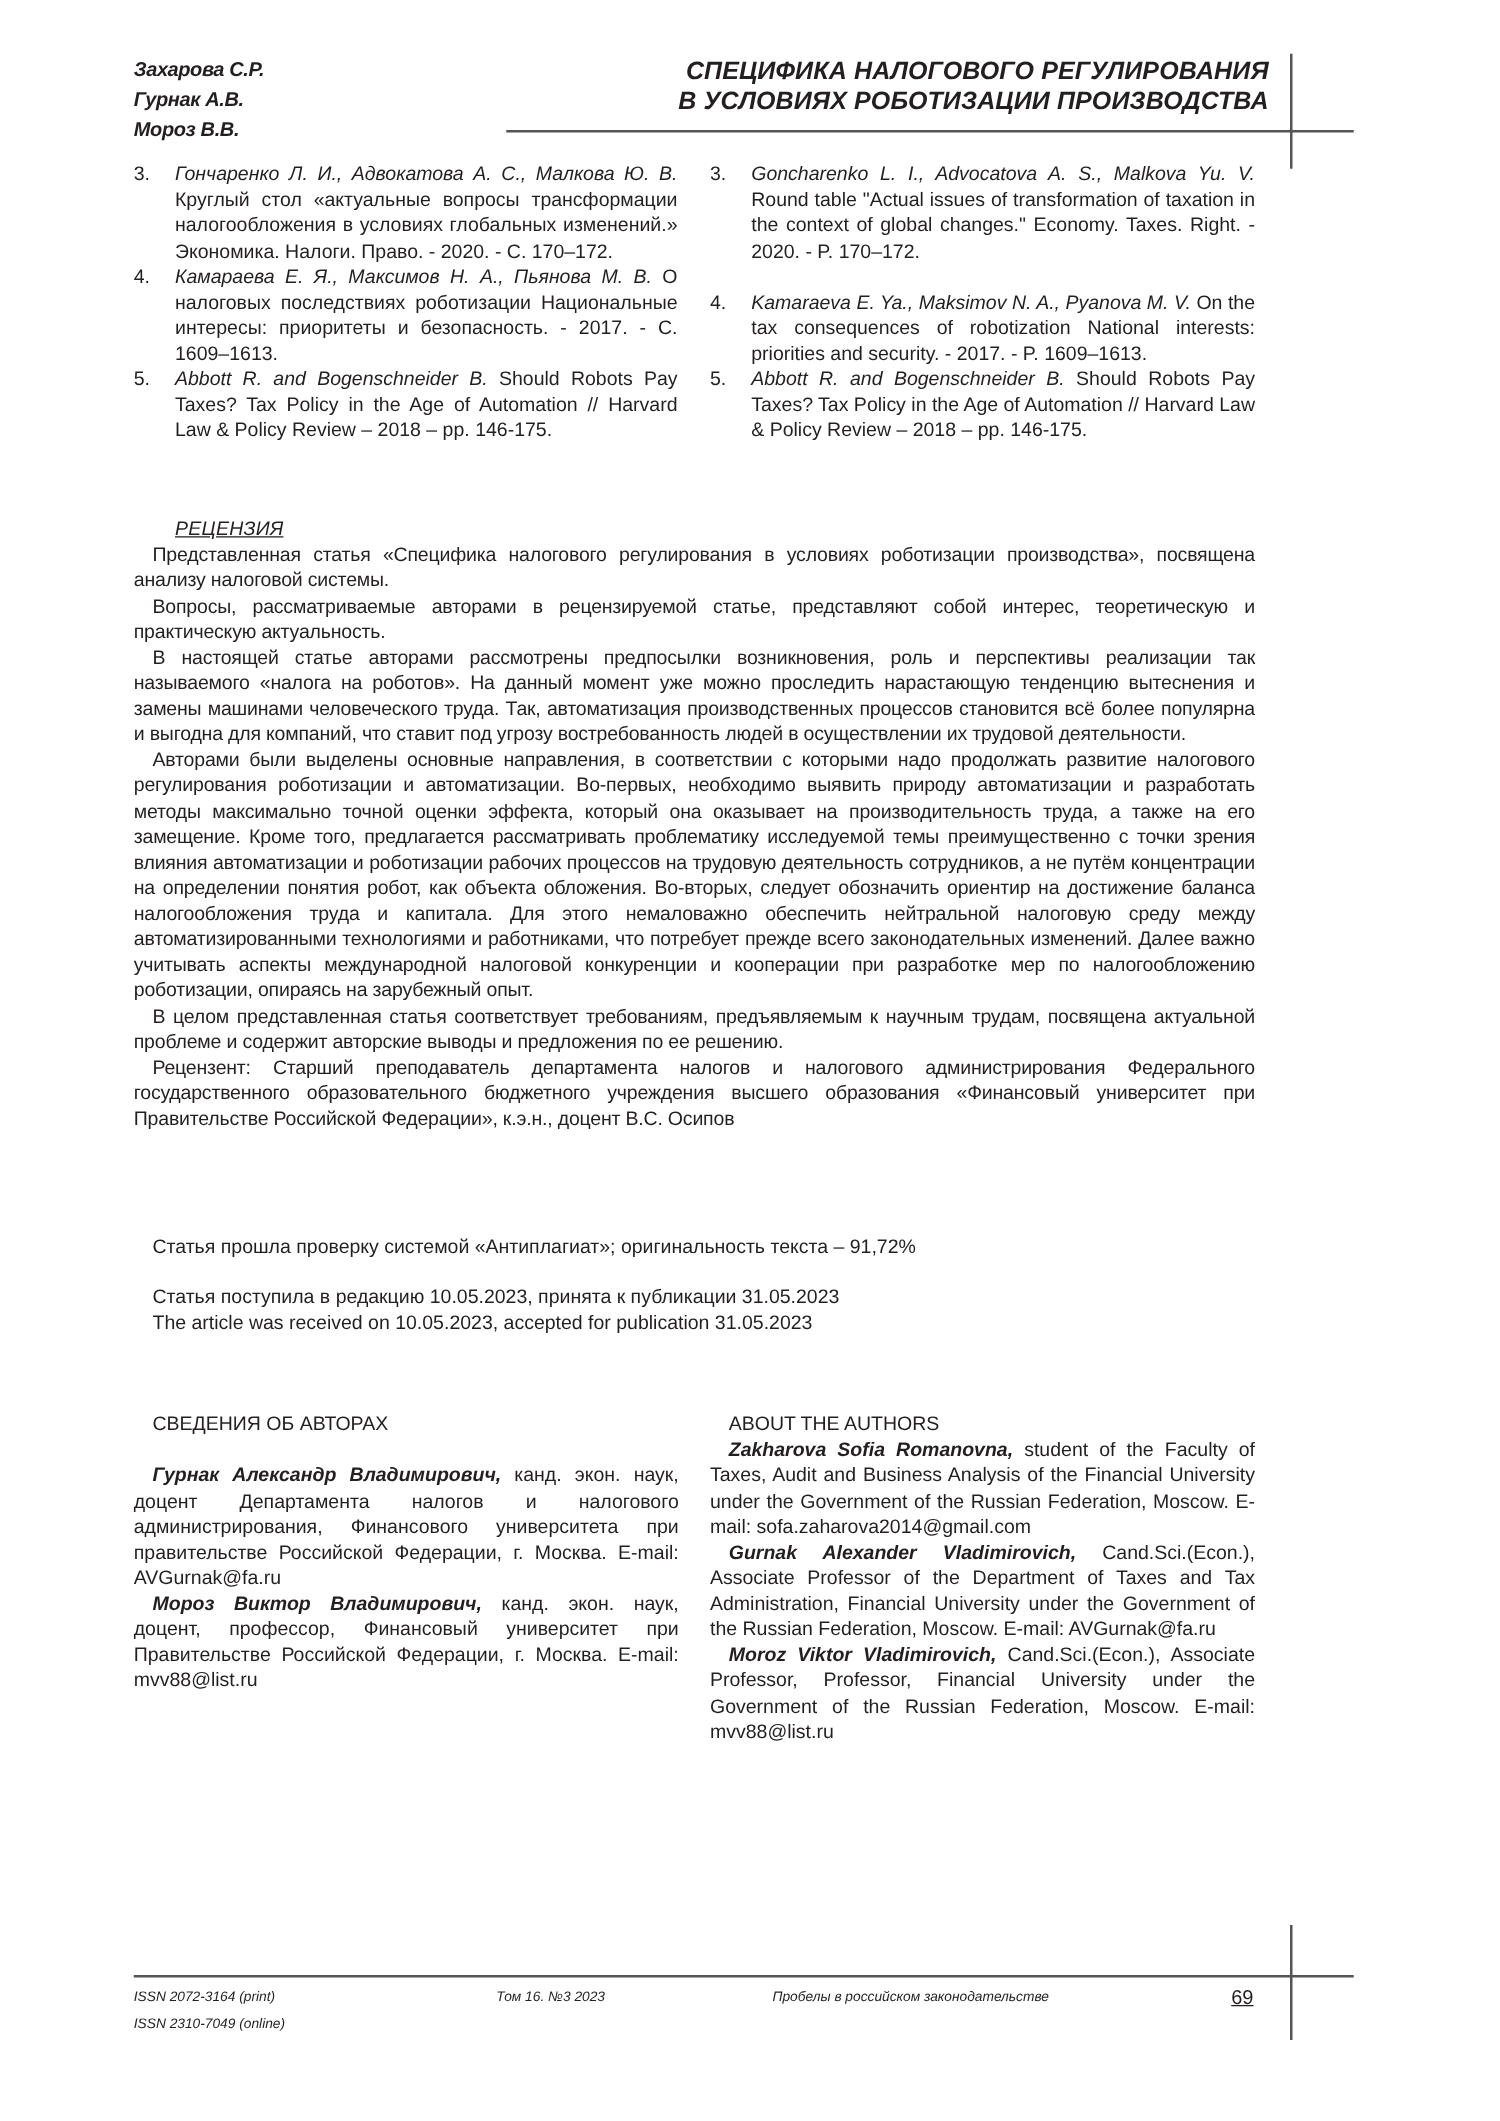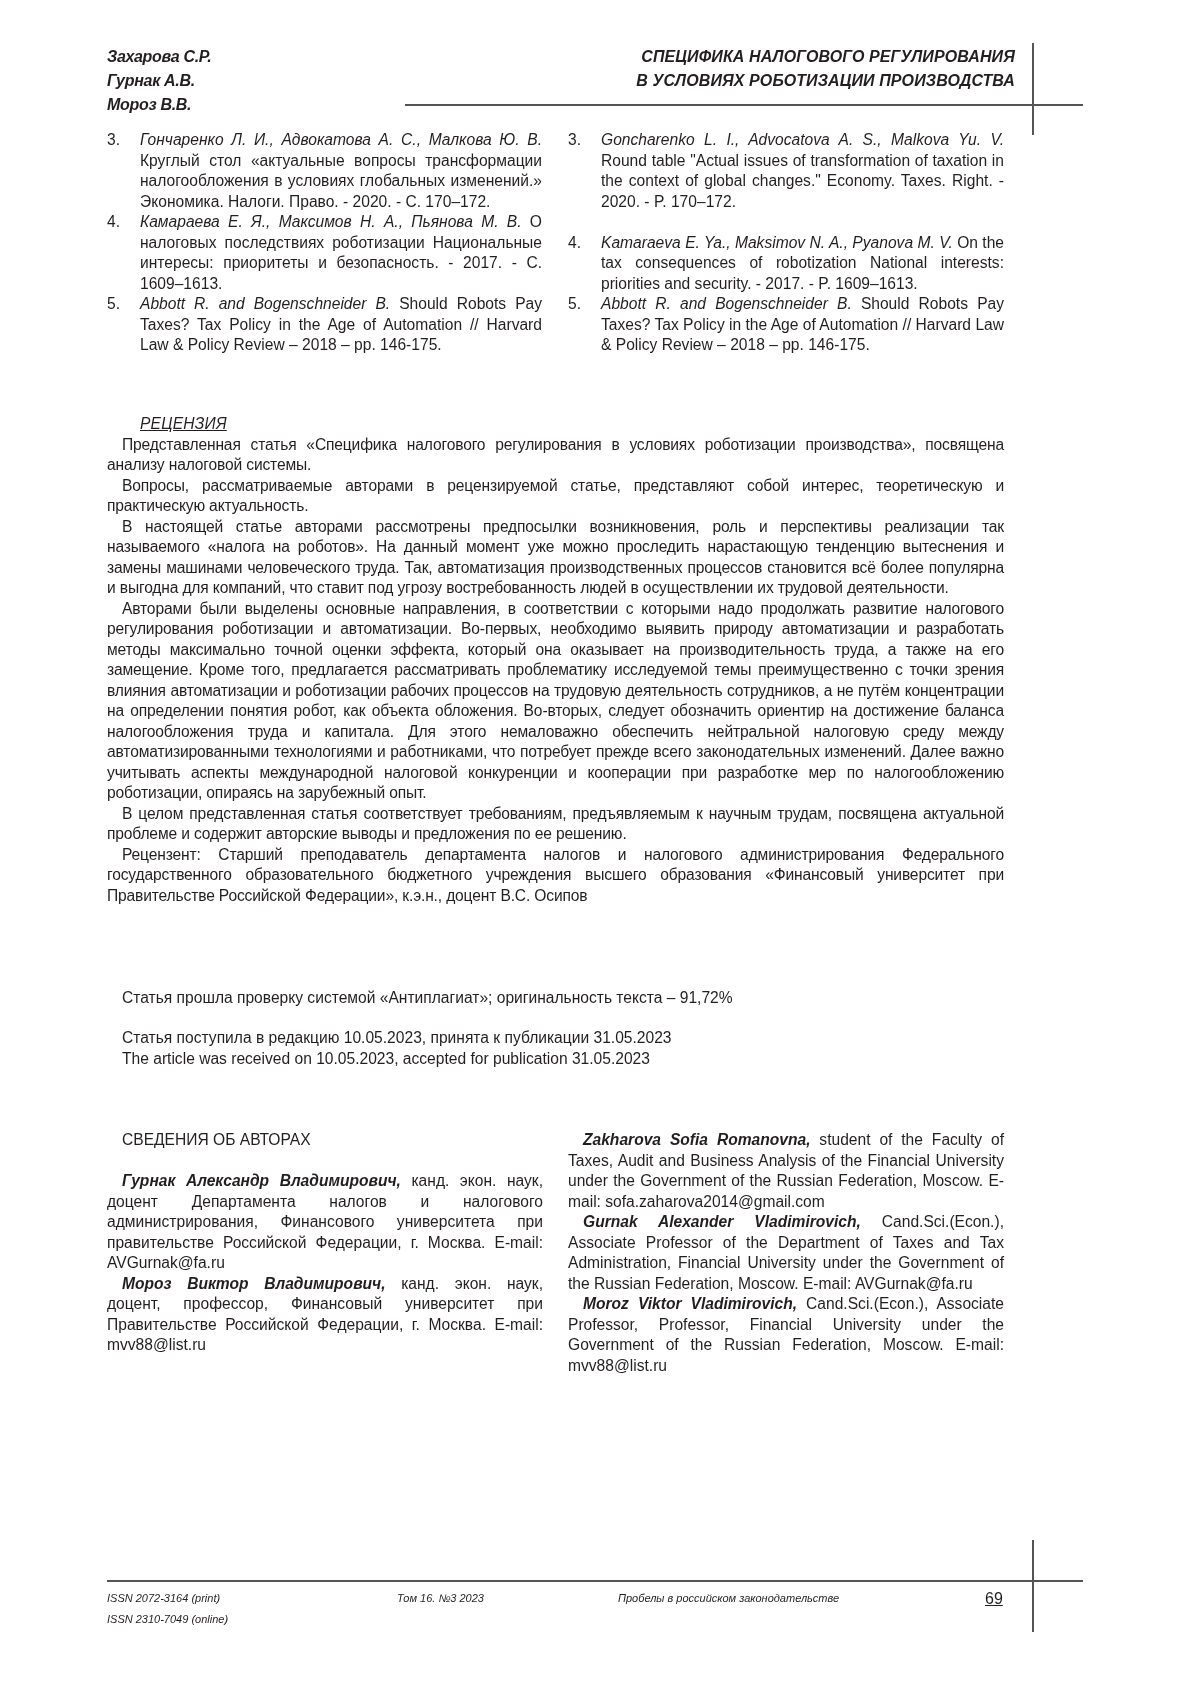--- a/index.html
+++ b/index.html
@@ -9,21 +9,21 @@
     color: #231f20;
   }
   .abs { position: absolute; }
   .hdr-authors {
     left: 107px; top: 45px;
     font-style: italic; font-weight: bold; font-size: 16px; line-height: 24px;
     letter-spacing: -0.3px;
   }
   .hdr-title {
     right: 185px; top: 45px; text-align: right;
-    font-style: italic; font-weight: bold; font-size: 16px; line-height: 24px;
+    font-style: italic; font-weight: bold; font-size: 20px; line-height: 24px;
     letter-spacing: 0.1px;
   }
   .hline { background: #555; height: 2px; }
   .vline { background: #555; width: 2px; }
   .refs { top: 130px; font-size: 15.6px; line-height: 20.5px; }
   .refs ol { list-style: none; margin: 0; padding: 0; }
   .refs li { position: relative; padding-left: 33px; text-align: justify; }
   .refs li .num { position: absolute; left: 0; top: 0; }
   .refs li .au { font-style: italic; }
   .refs-left { left: 107px; width: 435px; }
@@ -119,20 +119,21 @@
   <div>The article was received on 10.05.2023, accepted for publication 31.05.2023</div>
 </div>
 
 <div class="abs authors-col auth-left">
   <h4>СВЕДЕНИЯ ОБ АВТОРАХ</h4>
   <div class="gap"></div>
   <p><span class="nm">Гурнак Александр Владимирович,</span><span> канд. экон. наук, доцент Департамента налогов и налогового администрирования, Финансового университета при правительстве Российской Федерации, г. Москва. E-mail: AVGurnak@fa.ru</span></p>
   <p><span class="nm">Мороз Виктор Владимирович,</span><span> канд. экон. наук, доцент, профессор, Финансовый университет при Правительстве Российской Федерации, г. Москва. E-mail: mvv88@list.ru</span></p>
 </div>
 <div class="abs authors-col auth-right">
+  <h4>ABOUT THE AUTHORS</h4>
   <p><span class="nm">Zakharova Sofia Romanovna,</span><span> student of the Faculty of Taxes, Audit and Business Analysis of the Financial University under the Government of the Russian Federation, Moscow. E-mail: sofa.zaharova2014@gmail.com</span></p>
   <p><span class="nm">Gurnak Alexander Vladimirovich,</span><span> Cand.Sci.(Econ.), Associate Professor of the Department of Taxes and Tax Administration, Financial University under the Government of the Russian Federation, Moscow. E-mail: AVGurnak@fa.ru</span></p>
   <p><span class="nm">Moroz Viktor Vladimirovich,</span><span> Cand.Sci.(Econ.), Associate Professor, Professor, Financial University under the Government of the Russian Federation, Moscow. E-mail: mvv88@list.ru</span></p>
 </div>
 
 <div class="abs hline" style="left:107px; top:1580px; width:976px;"></div>
 <div class="abs vline" style="left:1032px; top:1540px; height:92px;"></div>
 <div class="abs footer ft-issn">
   <div>ISSN 2072-3164 (print)</div>
   <div>ISSN 2310-7049 (online)</div>

